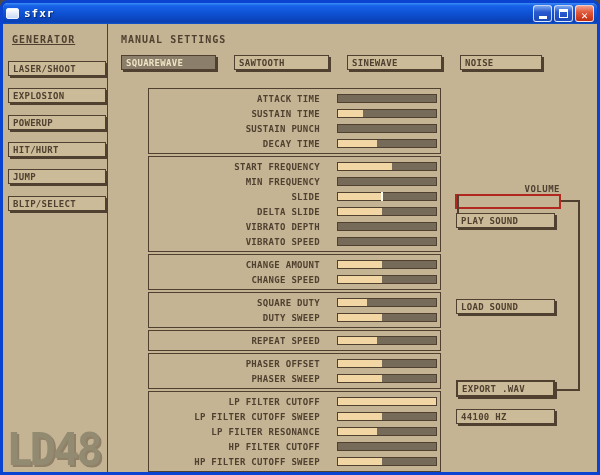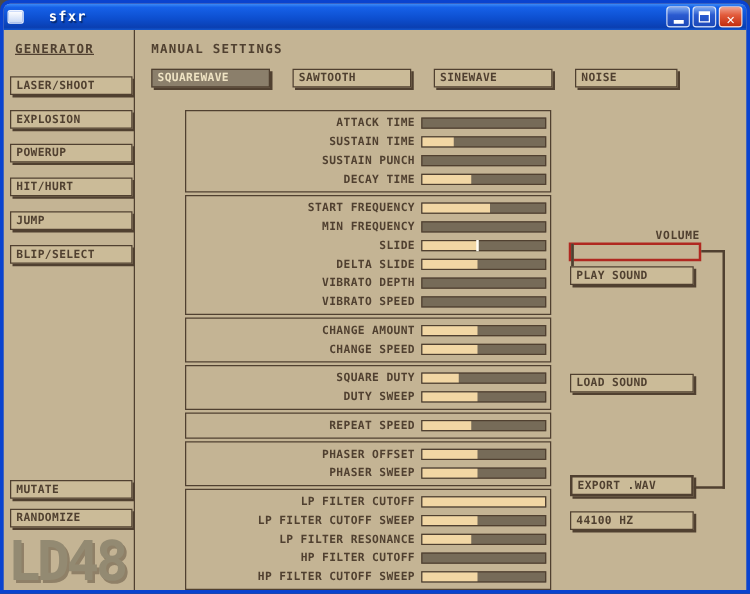--- a/index.html
+++ b/index.html
@@ -1,21 +1,21 @@
 <!DOCTYPE html>
 <html style="--bg: #c4b494; --ink: #504030; --track: #766b58; --fill: #f2d7a4; --btn: #cbbb98; --wavesel: #8b7f6b; --vol: #b02820; --logo: #938a72;"><head>
 <meta charset="utf-8">
 <style>
   * { box-sizing: border-box; margin: 0; padding: 0; }
   html,body { width: 600px; height: 475px; background:#4a4a4a; overflow:hidden;
     font-family: "DejaVu Sans Mono", monospace; }
   .window { position:absolute; left:0; top:0; width:600px; height:475px;
     border:3px solid #0a43cf; border-radius:8px 8px 0 0; overflow:hidden;
     background: var(--bg, #c4b494); }
-  .titlebar { height:21px; display:flex; align-items:center; gap:20px; padding:0 3px;
+  .titlebar { height:21px; display:flex; align-items:center; gap:5px; padding:0 3px;
     background: linear-gradient(180deg,#3c8cf8 0%,#1661e8 14%,#0d4fd0 55%,#0a3fb2 90%,#1255cc 100%); }
   .app-icon { width:13px; height:11px; background:linear-gradient(180deg,#ffffff,#c9d9f5);
     border:1px solid #eef4ff; border-radius:2px; }
   .title { color:#fff; font-weight:bold; font-size:11px; letter-spacing:1px; flex:1;
     text-shadow:1px 1px 1px rgba(0,0,0,.5); }
   .tb-buttons { display:flex; gap:2px; margin-left:auto; }
   .tb-btn { width:19px; height:17px; border:1px solid rgba(255,255,255,.75); border-radius:3px;
     display:flex; align-items:center; justify-content:center; cursor:pointer; }
   .tb-btn.min, .tb-btn.max { background:linear-gradient(180deg,#7da9f0,#2a5ad0 40%,#1c49b8); }
   .tb-btn.close { background:linear-gradient(180deg,#f0a08c,#e25b3c 40%,#c22d0e); }
@@ -44,21 +44,21 @@
 
   .manual-hdr { position:absolute; left:118px; top:10px; }
   .waves { position:absolute; left:118px; top:31px; display:flex; }
   .wave { width:95px; margin-right:18px; }
   .wave:last-child { width:82px; margin-right:0; }
   .wave.selected { background:var(--wavesel,#8b7f6b); color:#efe3c3; }
 
   .groups { position:absolute; left:145px; top:64px; width:293px; }
   .group { border:1px solid var(--ink,#504030); margin-bottom:2px; padding:2px; }
   .row { height:15px; display:flex; align-items:center; justify-content:flex-end; }
-  .slabel { font-size:9px; font-weight:bold; color:var(--ink,#504030); margin-right:5px;
+  .slabel { font-size:9px; font-weight:bold; color:var(--ink,#504030); margin-right:17px;
     letter-spacing:.3px; white-space:nowrap; }
   .slider { width:100px; height:9px; border:1px solid var(--ink,#504030);
     background:var(--track,#766b58); position:relative; flex:none; margin-right:1px; cursor:pointer; }
   .fill { position:absolute; left:0; top:0; bottom:0; background:var(--fill,#f2d7a4); }
   .tick { position:absolute; top:-1px; bottom:-1px; width:2px; background:#fffdf4; }
 
   .vol-label { position:absolute; left:453px; top:160px; width:104px; text-align:right;
     font-size:9px; font-weight:bold; color:var(--ink,#504030); letter-spacing:.5px; }
   .vol-slider { position:absolute; left:452px; top:170px; width:106px; height:15px;
     border:2px solid var(--vol,#b02820); cursor:pointer; }
@@ -103,24 +103,20 @@
     <div class="sidebar">
       <div class="hdr">GENERATOR</div>
       <div class="btn gen">LASER/SHOOT</div>
       <div class="btn gen">EXPLOSION</div>
       <div class="btn gen">POWERUP</div>
       <div class="btn gen">HIT/HURT</div>
       <div class="btn gen">JUMP</div>
       <div class="btn gen">BLIP/SELECT</div>
     </div>
 
-    <div class="sidebar-actions">
-      <div class="btn">MUTATE</div>
-      <div class="btn">RANDOMIZE</div>
-    </div>
 
     <div class="logo">LD48</div>
 
     <div class="hdr manual-hdr">MANUAL SETTINGS</div>
 
     <div class="waves">
       <div class="btn wave selected">SQUAREWAVE</div>
       <div class="btn wave">SAWTOOTH</div>
       <div class="btn wave">SINEWAVE</div>
       <div class="btn wave">NOISE</div>

